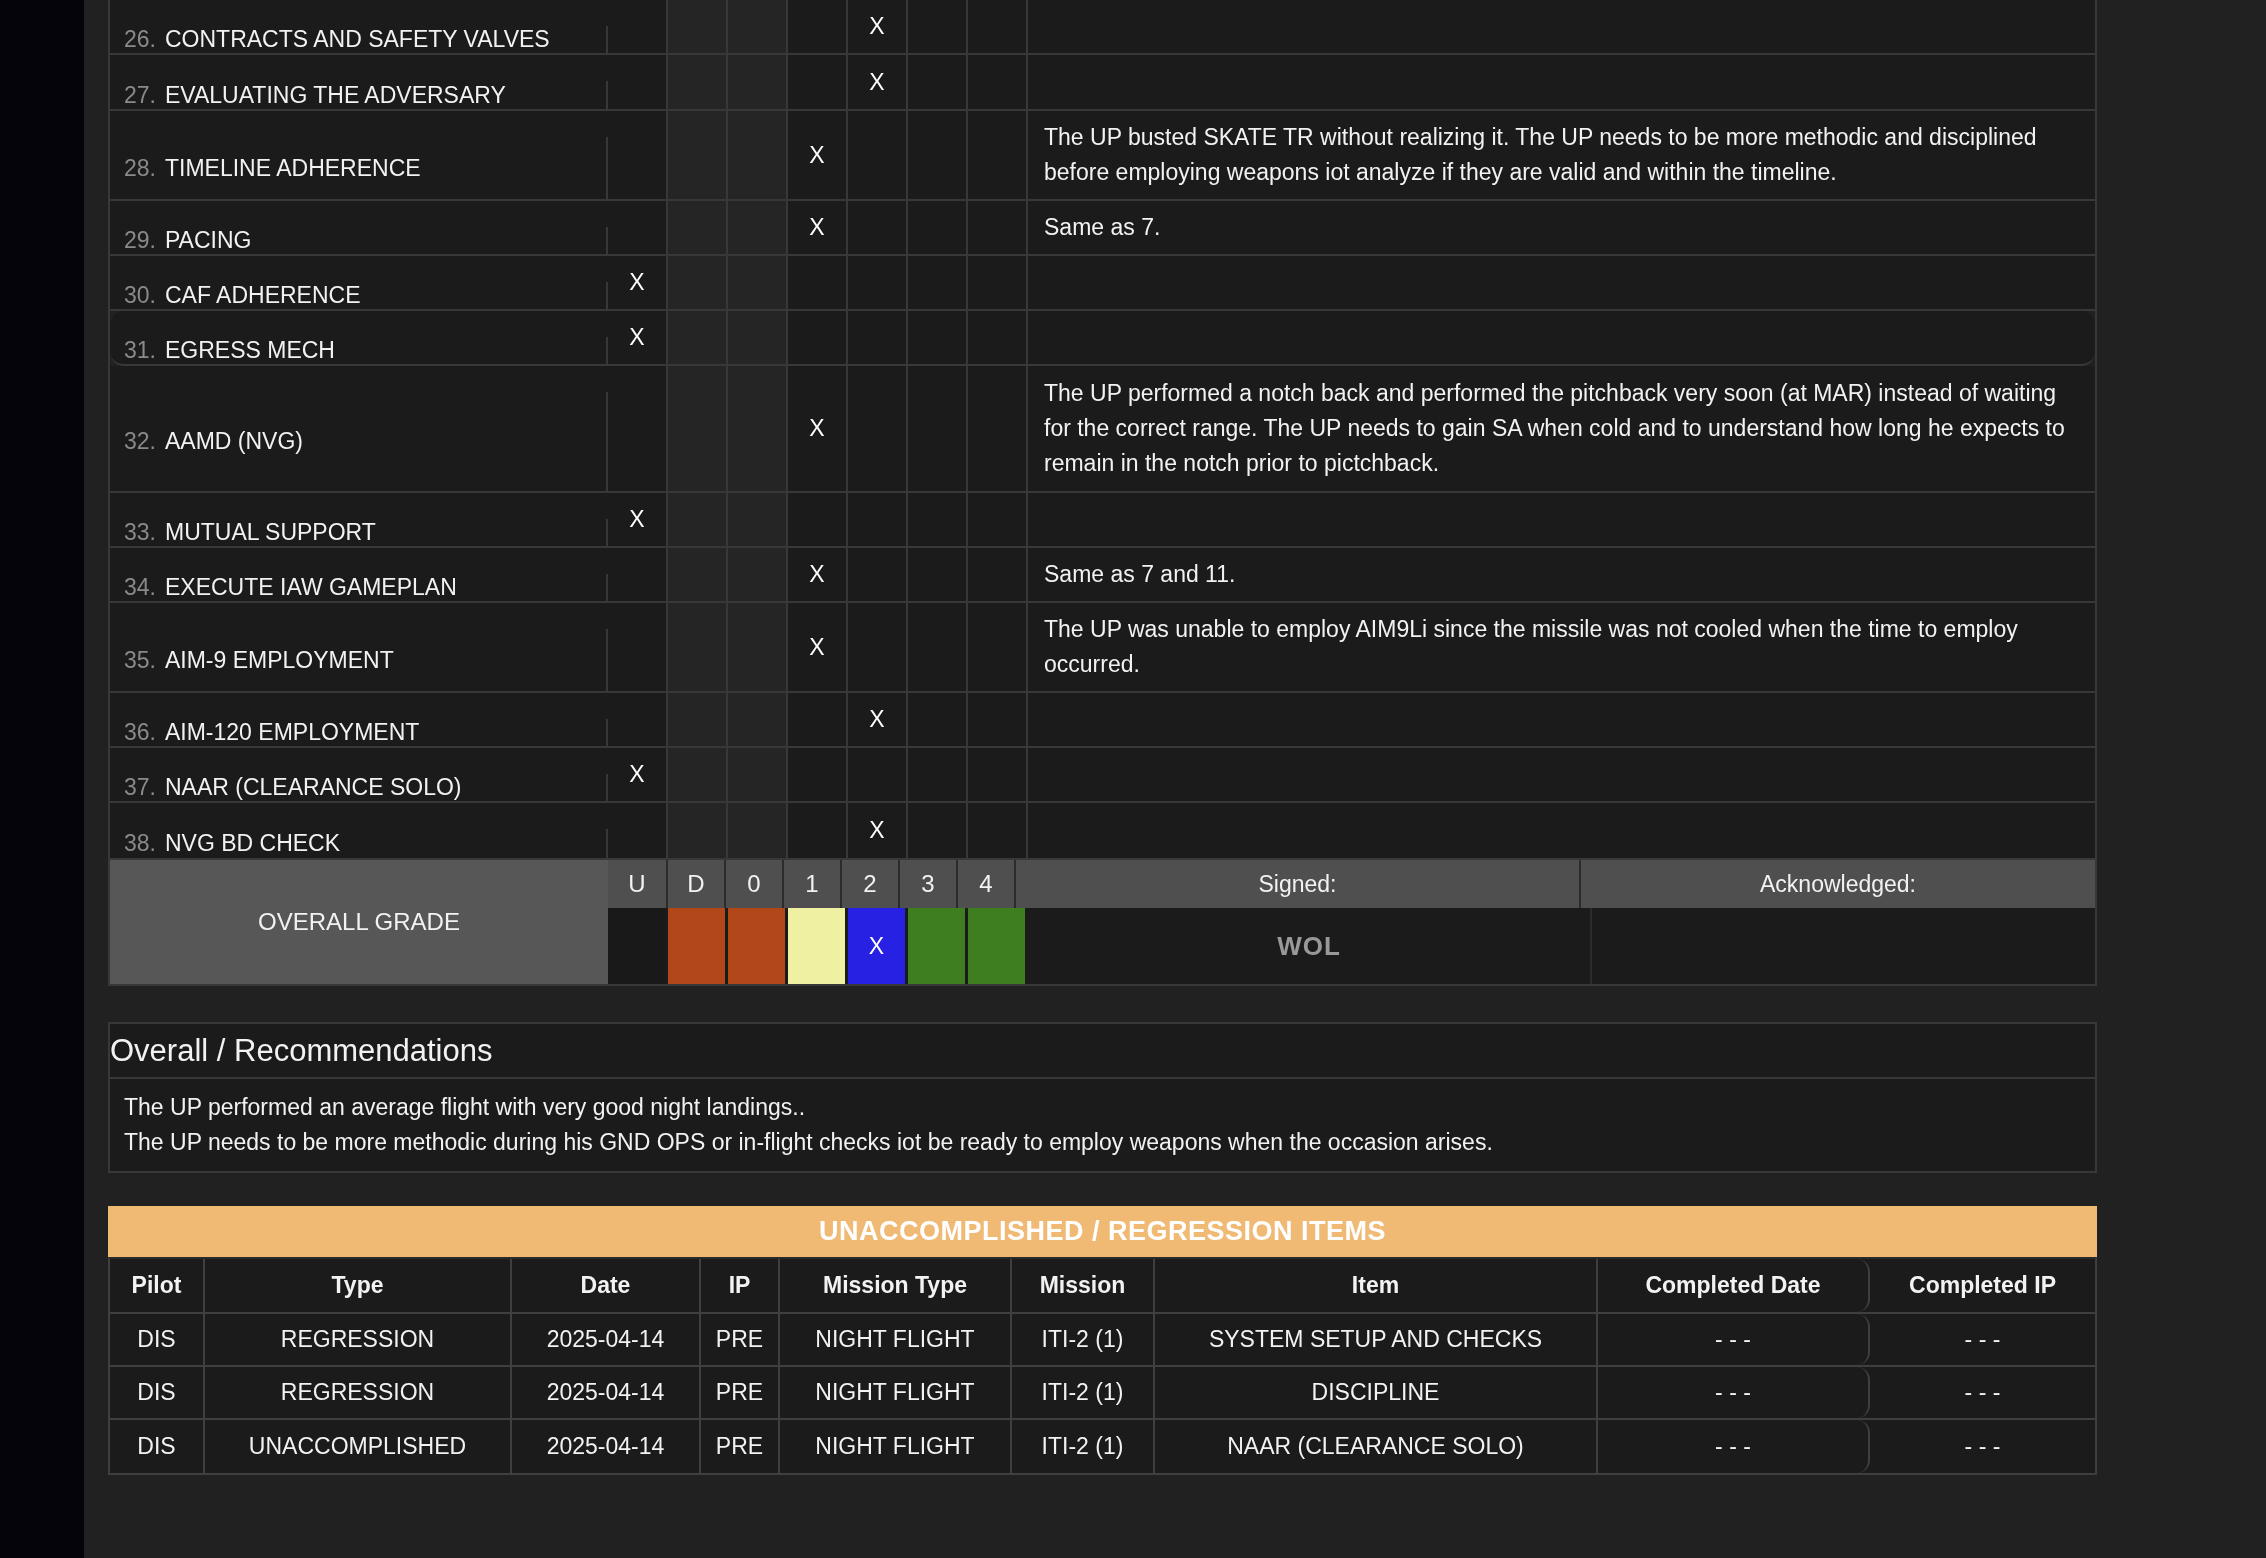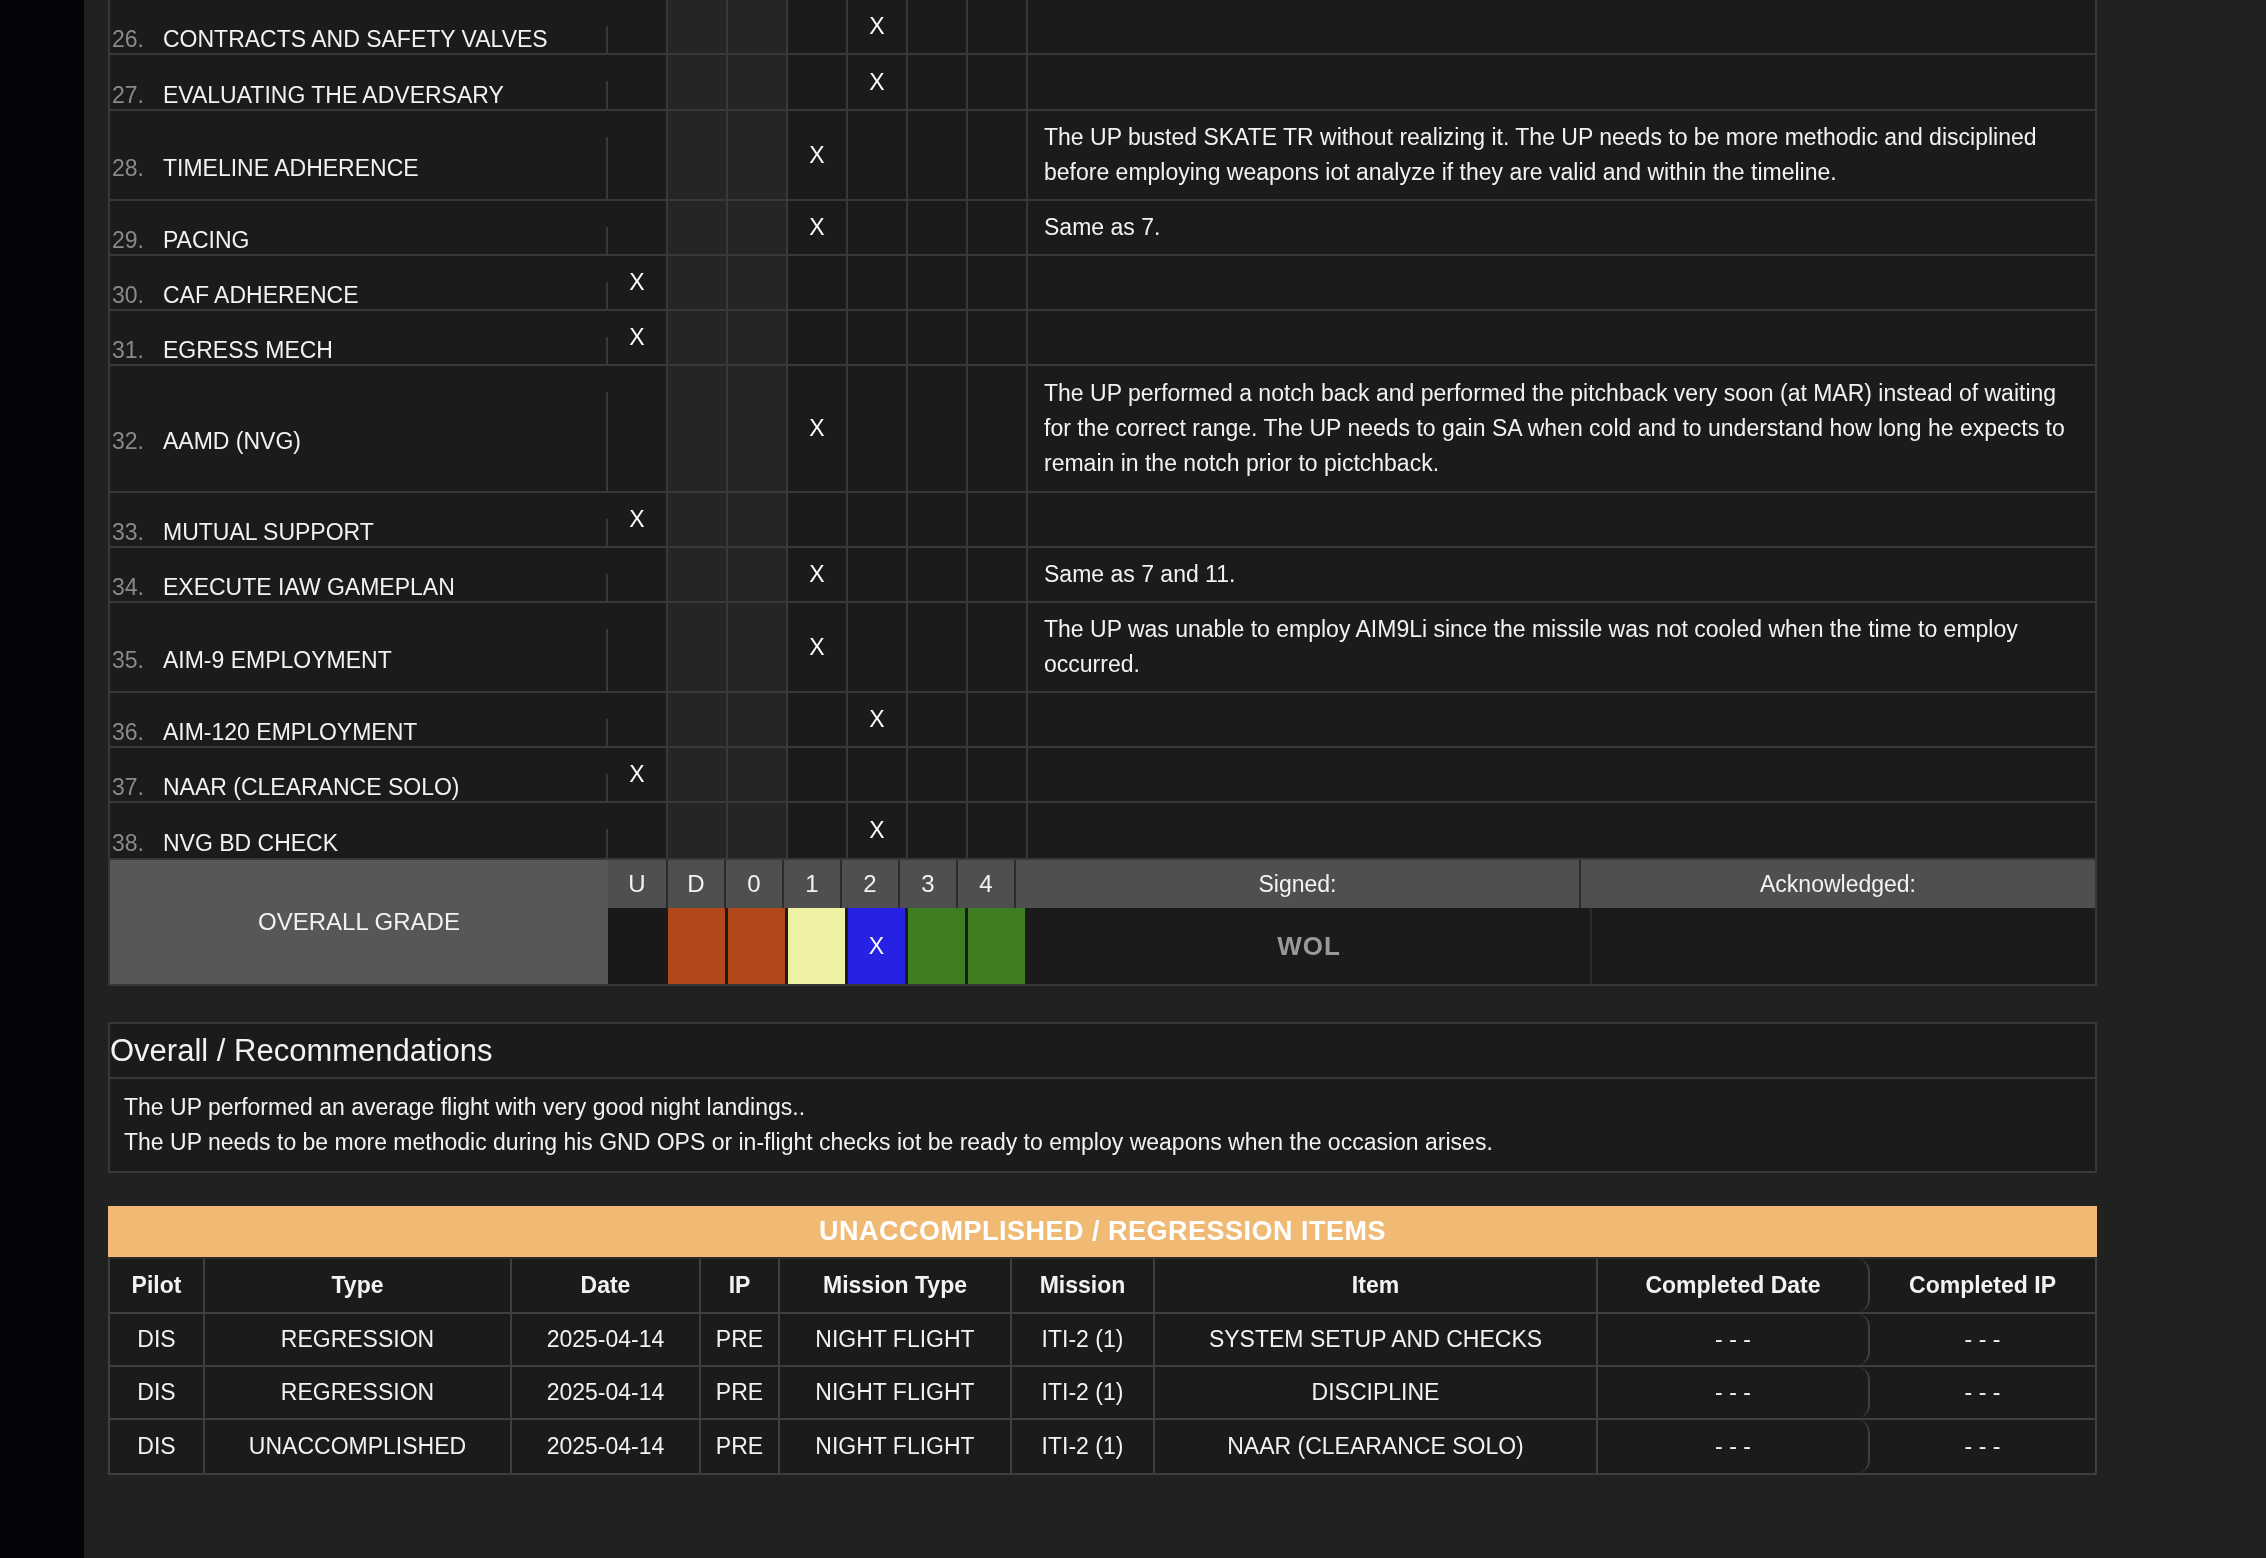--- a/index.html
+++ b/index.html
@@ -9,37 +9,37 @@
     background:#212121; color:#f2f2f2;
     font-family:"Liberation Sans", sans-serif; font-size:23px;
   }
   .leftband{ position:absolute; left:0; top:0; width:84px; height:100%; background:#04040a; }
   .content{ position:absolute; left:108px; top:0; width:1989px; }
 
   
   .gtable{ border-left:2px solid #383838; border-right:2px solid #383838; }
   .trow{ display:flex; align-items:stretch; border-bottom:2px solid #383838; background:#1b1b1b; }
   .trow.first{ border-top:none; }
-  .cell-item{ width:498px; flex:0 0 498px; display:flex; align-items:center; gap:19px;
-              padding:0 10px 0 2px; border-right:2px solid #383838;margin-top:26px; }
+  .cell-item{ width:498px; flex:0 0 498px; display:flex; align-items:center; gap:9px;
+              padding:0 10px 0 14px; border-right:2px solid #383838;margin-top:26px; }
   .inum{ color:#8a8a8a; }
   .cell-grade{ width:60px; flex:0 0 60px; display:flex; align-items:center; justify-content:center;
                border-right:2px solid #383838; color:#ffffff; }
   .cell-grade.shade{ background:#252525; }
   .cell-comment{ flex:1 1 auto; display:flex; align-items:center; padding:9px 16px; line-height:35px; }
   .section-row{ min-height:57px; background:#333333; display:flex; align-items:center;
                 padding-left:14px; border-bottom:2px solid #383838; }
 
   
   #grade-rows > :nth-child(1){ min-height:51px; }
   #grade-rows > :nth-child(2){ min-height:56px; }
   #grade-rows > :nth-child(3){ min-height:86px; }
   #grade-rows > :nth-child(4){ min-height:55px; }
   #grade-rows > :nth-child(5){ min-height:55px; }
-  #grade-rows > :nth-child(6){ min-height:54px; }
+  #grade-rows > :nth-child(6){ min-height:54px;border-radius:14px; }
   #grade-rows > :nth-child(7){ min-height:127px; }
   #grade-rows > :nth-child(8){ min-height:54px; }
   #grade-rows > :nth-child(9){ min-height:53px; }
   #grade-rows > :nth-child(10){ min-height:88px; }
   #grade-rows > :nth-child(11){ min-height:55px; }
   #grade-rows > :nth-child(13){ min-height:57px; }
   #grade-rows > :nth-child(14){ min-height:53px; }
 
   
   .overall{ display:flex; border-left:2px solid #383838; border-right:2px solid #383838;

